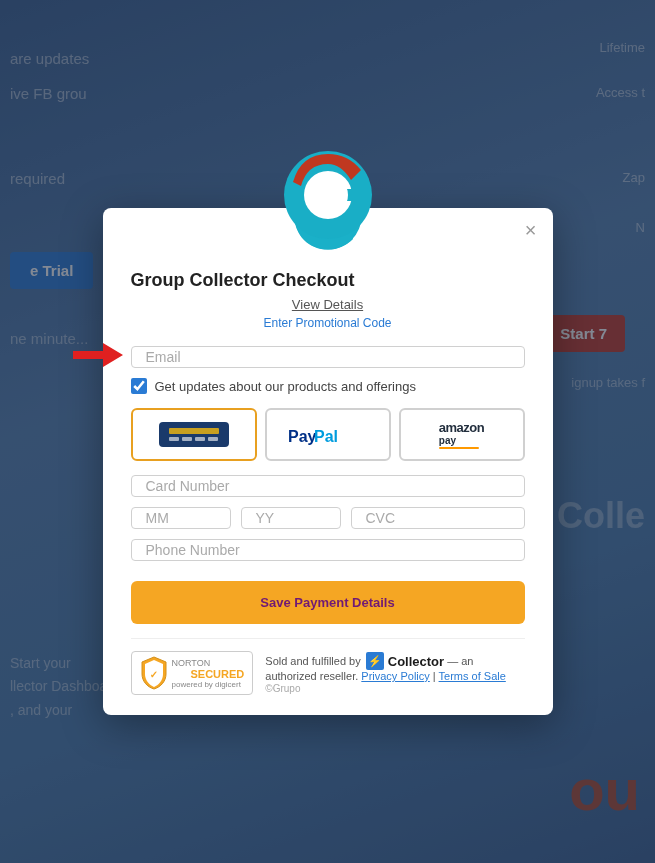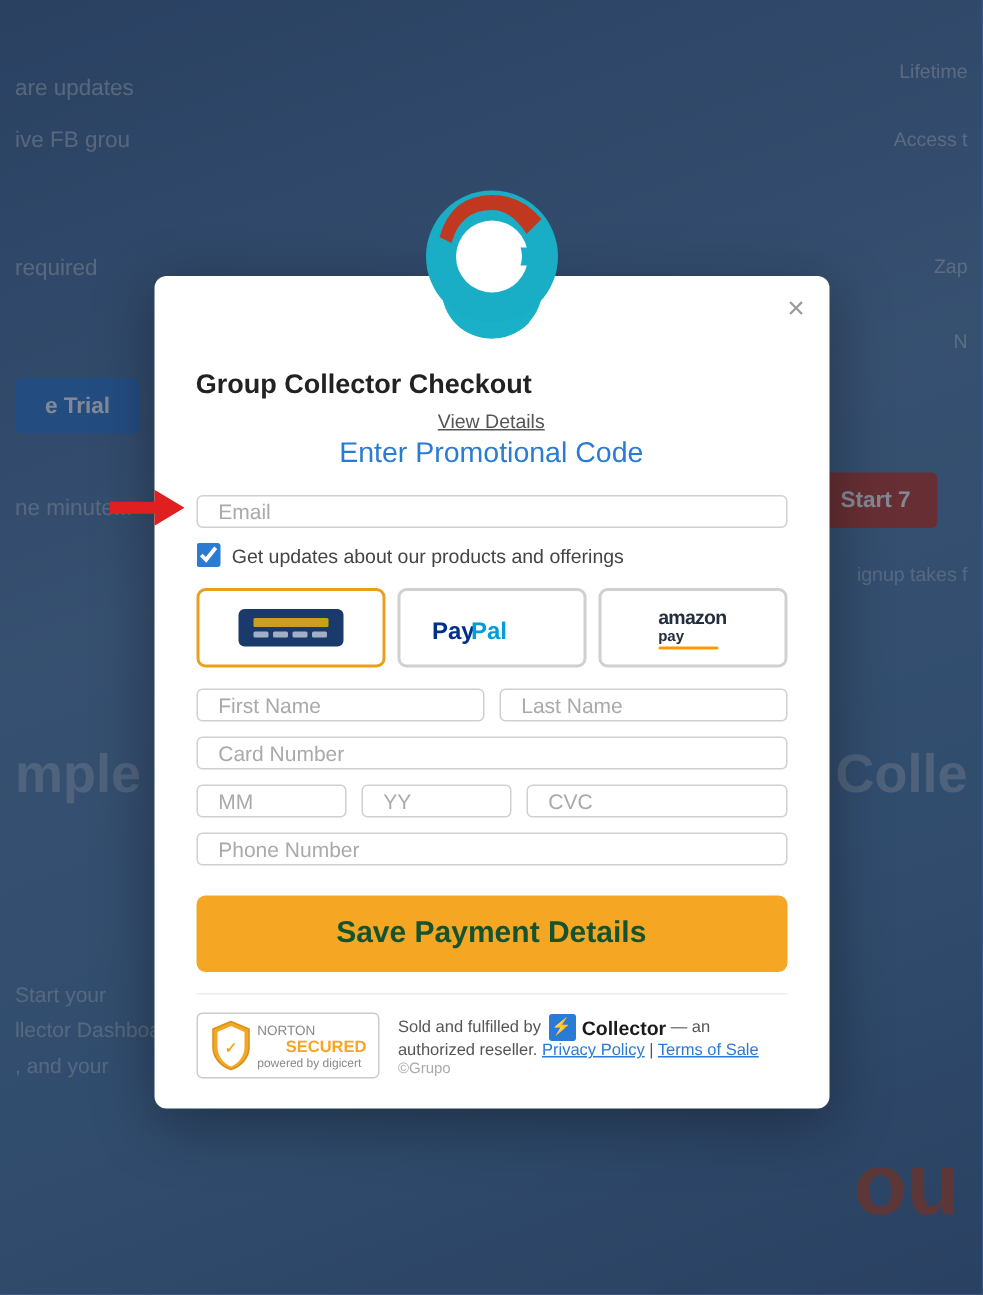--- a/index.html
+++ b/index.html
@@ -85,21 +85,21 @@
 
     .modal-link {
       color: #555;
       font-size: 13px;
       text-decoration: underline;
       cursor: pointer;
     }
 
     .modal-link-blue {
       color: #2a7bd4;
-      font-size: 19px;
+      font-size: 12px;
       text-decoration: none;
       cursor: pointer;
       text-align: center;
     }
 
     
     .email-row {
       position: relative;
       margin-bottom: 10px;
     }
@@ -209,22 +209,22 @@
       flex: 1;
     }
 
     
     .save-btn {
       width: 100%;
       padding: 14px;
       background: #f5a623;
       border: none;
       border-radius: 6px;
-      color: #14532d;
-      font-size: 20px;
+      color: #701a75;
+      font-size: 13px;
       font-weight: 600;
       cursor: pointer;
       margin-top: 10px;
       margin-bottom: 14px;
     }
 
     
     .modal-footer {
       display: flex;
       align-items: center;
@@ -344,21 +344,20 @@
   <div style="position:absolute;top:170px;right:10px;color:rgba(255,255,255,0.5);font-size:13px;">Zap</div>
   <div style="position:absolute;top:220px;right:10px;color:rgba(255,255,255,0.5);font-size:13px;">N</div>
 
   <div class="bg-trial-btn">e Trial</div>
 
   <div class="bg-start-btn">Start 7</div>
 
   <div style="position:absolute;top:375px;right:10px;color:rgba(255,255,255,0.45);font-size:13px;">ignup takes f</div>
   <div style="position:absolute;top:330px;left:10px;color:rgba(255,255,255,0.45);font-size:15px;">ne minute...</div>
 
-  <div style="position:absolute;top:495px;left:10px;color:rgba(255,255,255,0.35);font-size:36px;font-weight:900;">mple</div>
   <div style="position:absolute;top:495px;right:10px;color:rgba(255,255,255,0.35);font-size:36px;font-weight:900;">Colle</div>
 
   <div style="position:absolute;bottom:140px;left:10px;color:rgba(255,255,255,0.45);font-size:14px;line-height:1.7;">
     Start your<br>llector Dashboard, create a<br>, and your&nbsp;&nbsp;&nbsp;&nbsp;&nbsp;&nbsp;&nbsp;&nbsp;&nbsp;&nbsp;&nbsp;&nbsp;&nbsp;&nbsp;&nbsp;&nbsp;mail
   </div>
 
   <div style="position:absolute;bottom:40px;right:15px;color:#d04010;font-size:58px;font-weight:900;opacity:0.75;">ou</div>
 </div>
 
 <div class="overlay">
@@ -461,24 +460,20 @@
       <div class="payment-tab">
         <div style="display:flex;flex-direction:column;align-items:flex-start;">
           <span style="font-family:Arial;font-size:13px;font-weight:700;color:#232f3e;letter-spacing:-0.5px;">amazon</span>
           <span style="font-family:Arial;font-size:10px;font-weight:600;color:#232f3e;">pay</span>
           <div style="width:40px;height:2px;background:linear-gradient(90deg,#f90,#f90);border-radius:1px;margin-top:1px;"></div>
         </div>
       </div>
     </div>
 
     
-    <div class="form-row">
-      <input type="text" class="form-input" placeholder="First Name" style="">
-      <input type="text" class="form-input" placeholder="Last Name" style="">
-    </div>
 
     
     <div class="form-row">
       <input type="text" class="form-input" placeholder="Card Number" style="">
     </div>
 
     
     <div class="form-row">
       <input type="text" class="form-input" style="max-width: 100px;" placeholder="MM">
       <input type="text" class="form-input" style="max-width: 100px;" placeholder="YY">

